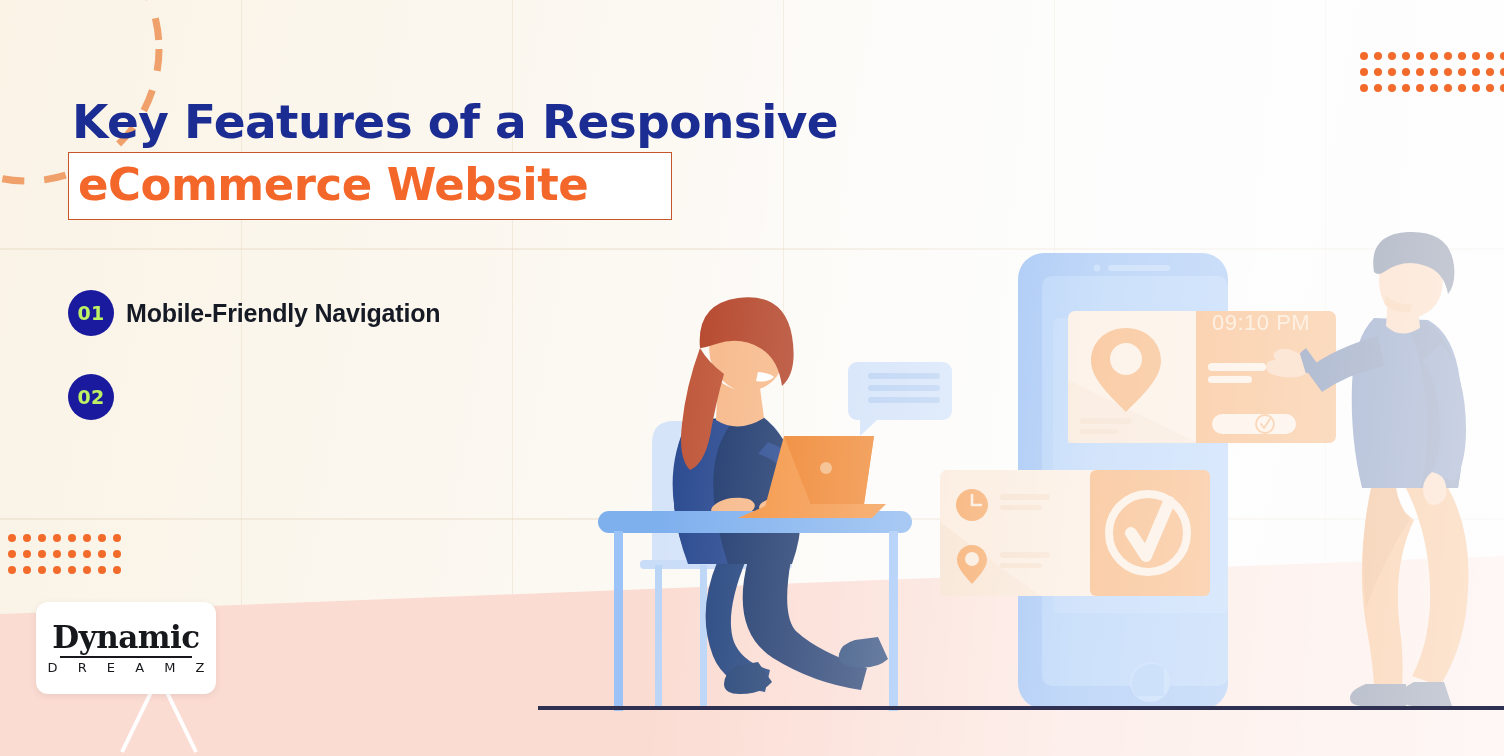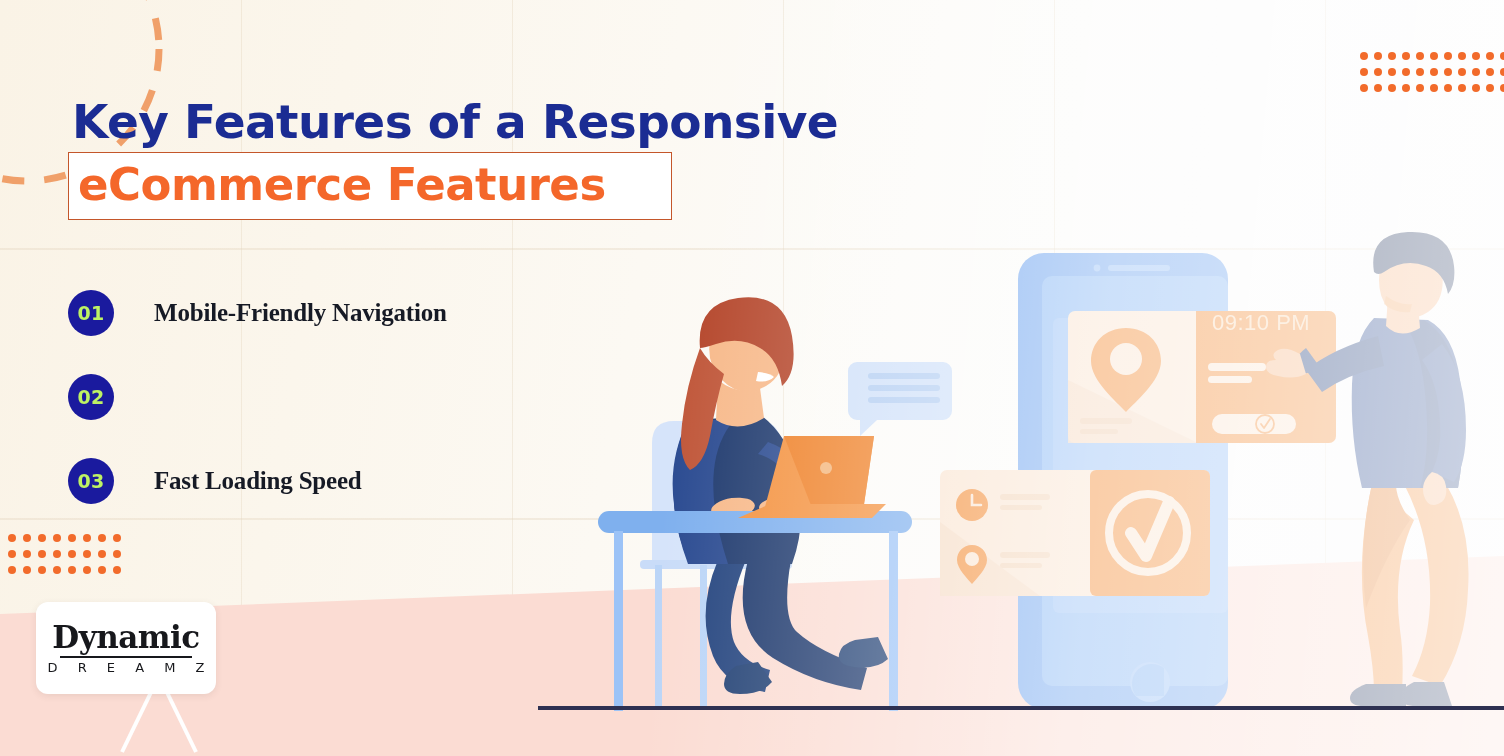--- a/index.html
+++ b/index.html
@@ -78,23 +78,23 @@
   }
   .badge {
     width:46px; height:46px; border-radius:50%;
     background:#1a1a9e; color:#bef264;
     display:flex; align-items:center; justify-content:center;
     font-size:19px; font-weight:bold; letter-spacing:0.2px;
     flex:0 0 46px;
     font-family:"DejaVu Sans", sans-serif;
   }
   .feature-label {
-    margin-left:40px; font-size:25px; font-weight:bold;
+    margin-left:12px; font-size:25px; font-weight:bold;
     color:#161a25; letter-spacing:-0.2px; white-space:nowrap;
-    font-family:Liberation Serif, serif;
+    font-family:Liberation Sans, sans-serif;
   }
 
   
   .logo-easel { position:absolute; left:98px; top:678px; width:120px; height:78px; }
   .logo-card {
     position:absolute; left:36px; top:602px;
     width:180px; height:92px; border-radius:12px;
     background:#ffffff;
     box-shadow:0 2px 7px rgba(90,70,55,0.10);
     display:flex; flex-direction:column;
@@ -338,34 +338,30 @@
       <i style="left: 30px; top: 32px;"></i>
       <i style="left: 45px; top: 32px;"></i>
       <i style="left: 60px; top: 32px;"></i>
       <i style="left: 75px; top: 32px;"></i>
       <i style="left: 90px; top: 32px;"></i>
       <i style="left: 105px; top: 32px;"></i>
     </div>
 
   <div class="headline">Key Features of a Responsive</div>
   <div class="sub-box no-evt"></div>
-  <div class="sub-text">eCommerce Features</div>
+  <div class="sub-text">eCommerce Website</div>
 
   <div class="features">
     <div class="feature-row">
       <div class="badge">01</div>
       <div class="feature-label">Mobile-Friendly Navigation</div>
     </div>
     <div class="feature-row">
       <div class="badge">02</div>
     </div>
-    <div class="feature-row">
-      <div class="badge">03</div>
-      <div class="feature-label">Fast Loading Speed</div>
-    </div>
   </div>
 
   <div style="position:absolute;left:1212px;top:310px;font-size:22px;color:#fdf1e4;
               letter-spacing:0.5px;font-family:'Liberation Sans',sans-serif;">09:10 PM</div>
 
   <svg class="logo-easel no-evt" viewBox="0 0 120 78">
     <line x1="60" y1="0" x2="24" y2="74" stroke="#ffffff" stroke-width="4"></line>
     <line x1="62" y1="0" x2="98" y2="74" stroke="#ffffff" stroke-width="4"></line>
   </svg>
 

